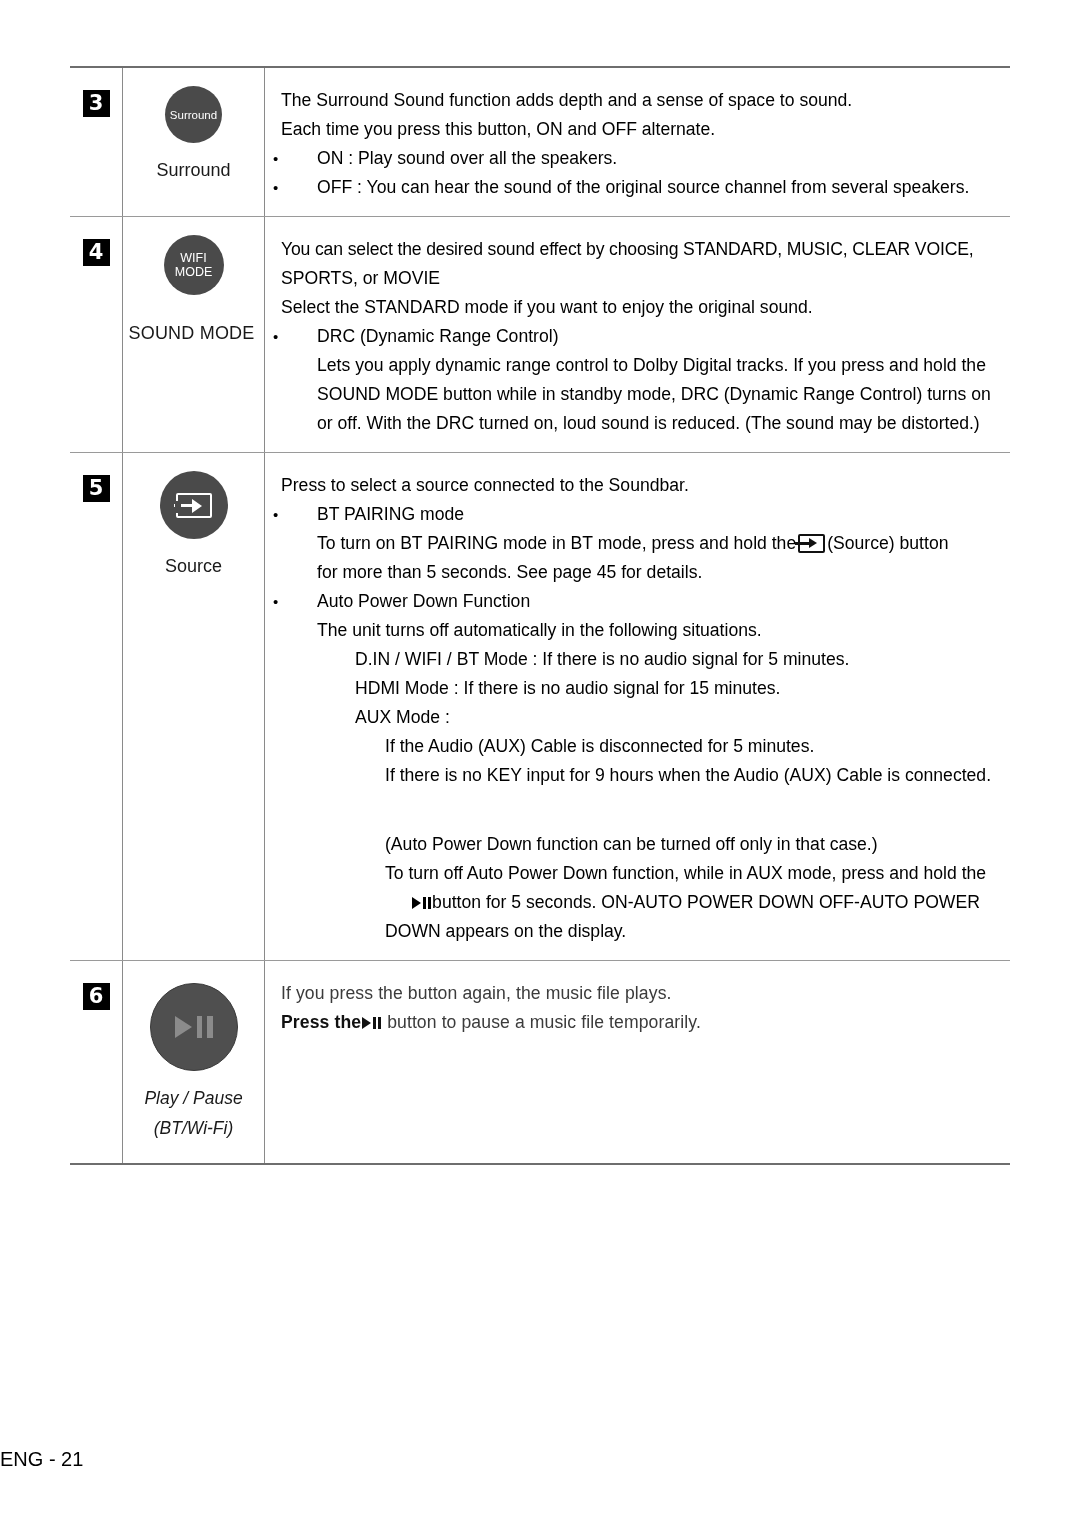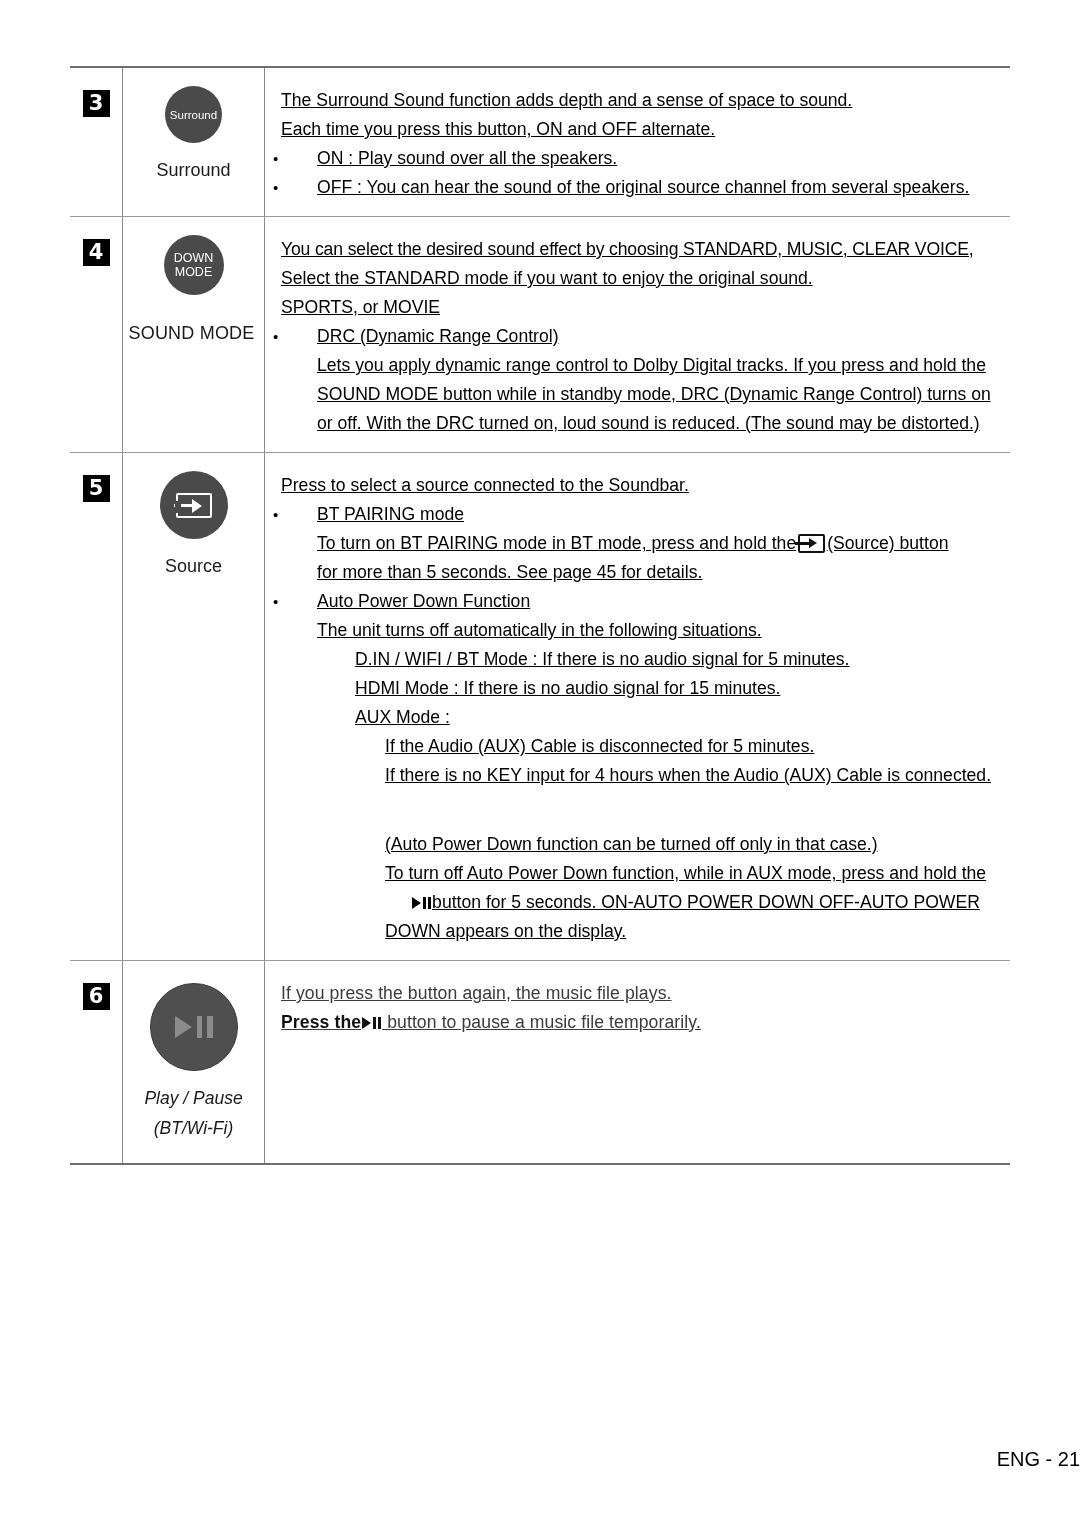--- a/index.html
+++ b/index.html
@@ -154,21 +154,20 @@
     width: 5.5px; height: 22px;
     background: #8b8b8b;
   }
 
   
   .line {
     font-size: 17.6px;
     line-height: 29px;
     color: #000000;
     white-space: nowrap;
-    text-decoration: underline;
   }
   .indent1 { padding-left: 36px; text-indent: -22px; }
   .indent-cont { padding-left: 36px; }
   .indent2 { padding-left: 74px; }
   .indent3 { padding-left: 74px; }
 
   .bullet-dot {
     display: inline-block;
     width: 22px;
   }
@@ -235,21 +234,21 @@
     border-top: 5.5px solid transparent;
     border-bottom: 5.5px solid transparent;
   }
 
   
   .footer {
     position: absolute;
     left: 0;
     top: 1448px;
     width: 1080px;
-    text-align: right;
+    text-align: left;
     font-size: 20px;
     color: #000000;
   }
 </style>
 </head>
 <body>
 
 <div class="page">
 
   <div class="spec-table">
@@ -276,30 +275,30 @@
       </div>
     </div>
 
     <div class="row">
       <div class="col-num">
         <div class="num-badge">4</div>
       </div>
       <div class="col-btn">
         <div class="btn-circle med">
           <div>
-            <div>DOWN</div>
+            <div>WIFI</div>
             <div>MODE</div>
           </div>
         </div>
         <div class="btn-caption wide" style="margin-left:-4px;margin-top:25px;">SOUND MODE</div>
       </div>
       <div class="col-desc">
         <div class="line tight">You can select the desired sound effect by choosing STANDARD, MUSIC, CLEAR VOICE,</div>
+        <div class="line">SPORTS, or MOVIE</div>
         <div class="line">Select the STANDARD mode if you want to enjoy the original sound.</div>
-        <div class="line">SPORTS, or MOVIE</div>
         <div class="line indent1">
           <span class="bullet-dot"></span><span>DRC (Dynamic Range Control)</span>
         </div>
         <div class="line indent-cont">Lets you apply dynamic range control to Dolby Digital tracks. If you press and hold the</div>
         <div class="line indent-cont">SOUND MODE button while in standby mode, DRC (Dynamic Range Control) turns on</div>
         <div class="line indent-cont">or off. With the DRC turned on, loud sound is reduced. (The sound may be distorted.)</div>
       </div>
     </div>
 
     <div class="row">
@@ -326,21 +325,21 @@
         <div class="line indent-cont">for more than 5 seconds. See page 45 for details.</div>
 
         <div class="line indent1">
           <span class="bullet-dot"></span><span>Auto Power Down Function</span>
         </div>
         <div class="line indent-cont">The unit turns off automatically in the following situations.</div>
         <div class="line indent2">D.IN / WIFI / BT Mode : If there is no audio signal for 5 minutes.</div>
         <div class="line indent2">HDMI Mode : If there is no audio signal for 15 minutes.</div>
         <div class="line indent2">AUX Mode :</div>
         <div class="line indent3" style="padding-left:104px;">If the Audio (AUX) Cable is disconnected for 5 minutes.</div>
-        <div class="line indent3" style="padding-left:104px;">If there is no KEY input for 4 hours when the Audio (AUX) Cable is connected.</div>
+        <div class="line indent3" style="padding-left:104px;">If there is no KEY input for 9 hours when the Audio (AUX) Cable is connected.</div>
         <div class="line indent3" style="padding-left:104px;margin-top:40px;">(Auto Power Down function can be turned off only in that case.)</div>
         <div class="line indent3" style="padding-left:104px;">To turn off Auto Power Down function, while in AUX mode, press and hold the</div>
         <div class="line indent3" style="padding-left:104px;text-align:center;">
           <span class="inline-pp">
               <span class="t"></span>
               <span class="b"></span>
               <span class="b"></span>
             </span><span>button for 5 seconds. ON-AUTO POWER DOWN  OFF-AUTO POWER</span>
         </div>
         <div class="line indent3" style="padding-left:104px;">DOWN appears on the display.</div>

